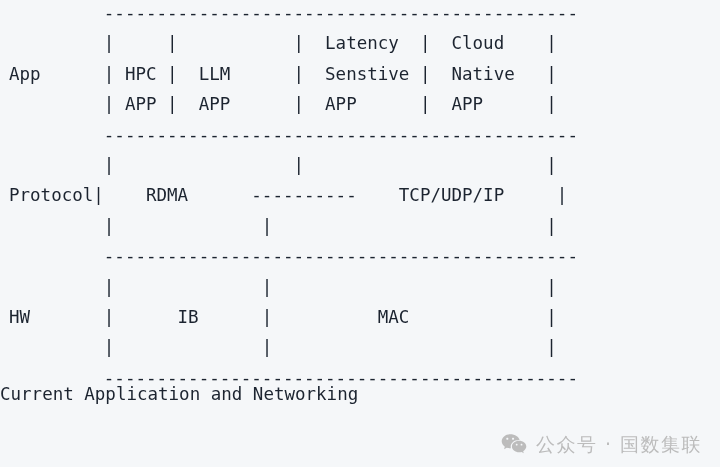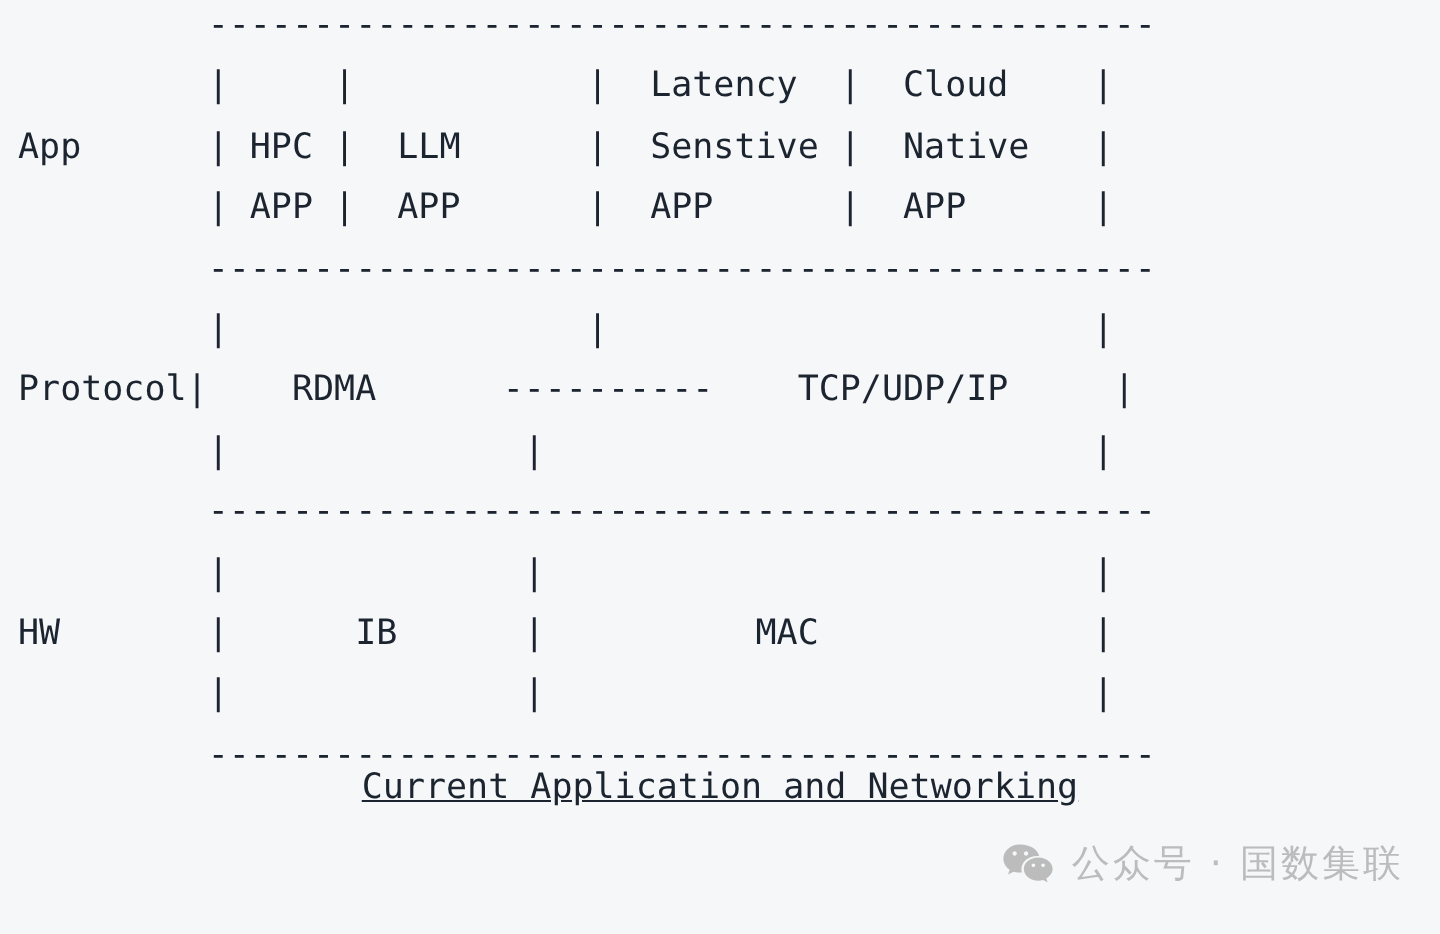--- a/index.html
+++ b/index.html
@@ -39,34 +39,33 @@
     font-weight: 400;
     -webkit-font-smoothing: antialiased;
   }
 
   
   .caption {
     position: absolute;
     left: 0;
     top: 381px;
     width: 720px;
-    text-align: center;
+    text-align: left;
     font-family: "DejaVu Sans Mono", "Liberation Mono", monospace;
     font-size: 17.5px;
     line-height: 26px;
     color: #1c2430;
     white-space: pre;
-    text-decoration: underline;
   }
 
   
   .watermark {
     position: absolute;
     right: 18px;
-    bottom: 24px;
+    bottom: 12px;
     display: flex;
     align-items: center;
     gap: 9px;
     user-select: none;
   }
   .watermark-icon {
     display: block;
     width: 26px;
     height: 22px;
     flex: 0 0 auto;

